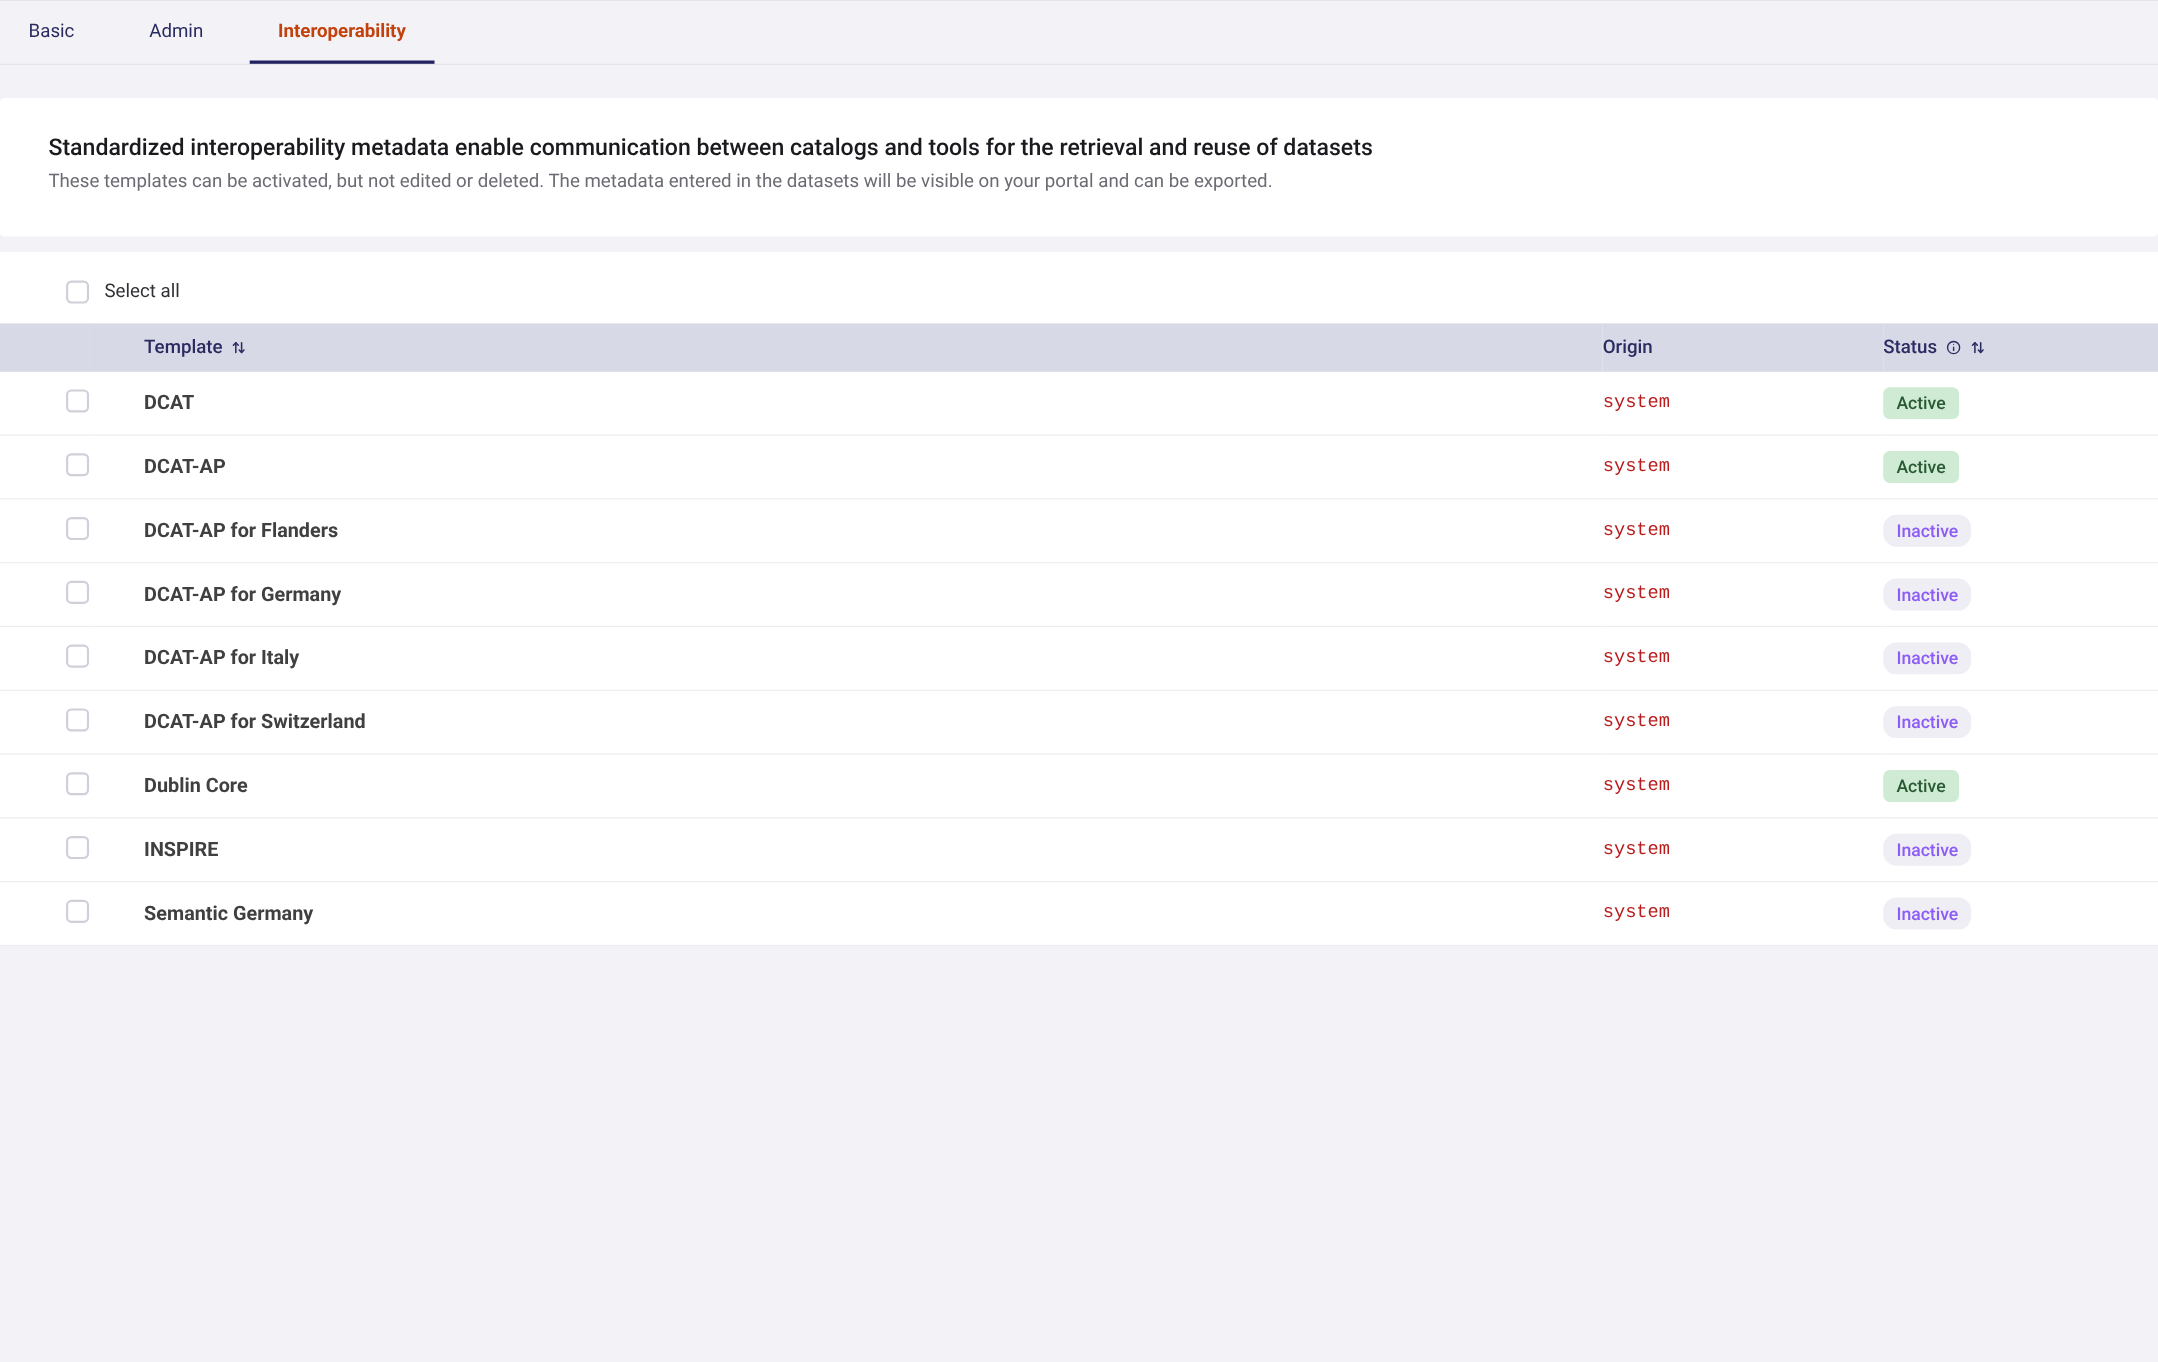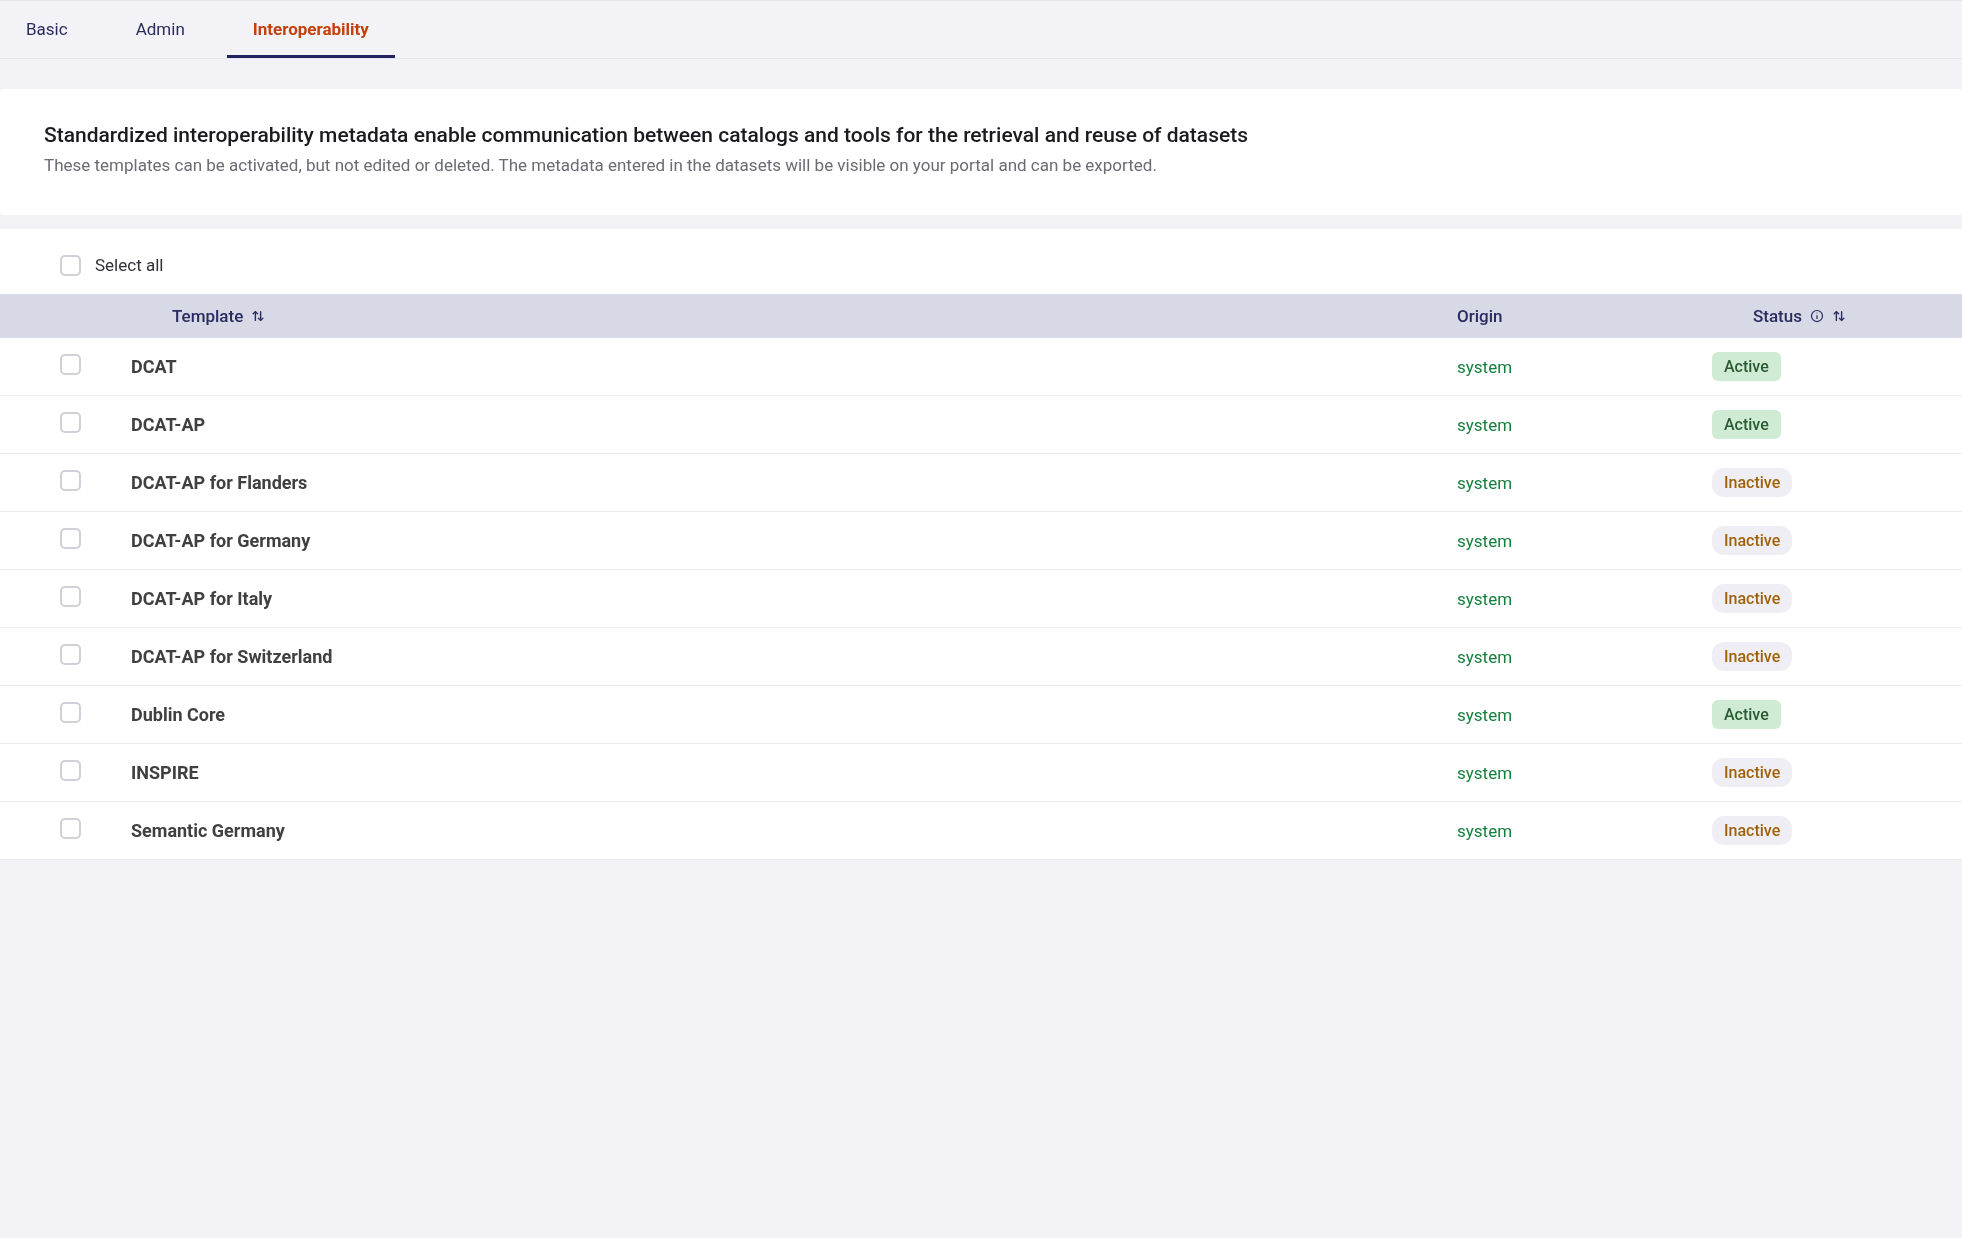--- a/index.html
+++ b/index.html
@@ -92,44 +92,43 @@
   }
   table.data th.col-check { width: 60px; }
   table.data th.col-template { padding-left: 50px; }
   table.data th.col-origin { width: 255px; }
   table.data th.col-status { width: 250px; }
 
   .th-inner {
     display: inline-flex;
     align-items: center;
     gap: 8px;
-    margin-left: 41px;
   }
 
   .sort-icon svg, .info-icon svg { display: block; }
   .sort-icon, .info-icon { color: #2a2b60; }
 
   table.data tbody td {
     padding: 14px 0;
     border-bottom: 1px solid #ececf1;
     font-size: 17px;
     vertical-align: middle;
   }
   table.data tbody td.col-check { width: 60px; padding-left: 60px; padding-right: 0; }
   table.data tbody td.col-template { padding-left: 50px; font-weight: 700; color: #404040; font-size: 18px; }
-  table.data tbody td.col-origin { color: #15803d; }
+  table.data tbody td.col-origin { color: #b91c1c; font-family: Liberation Mono, monospace; }
   .badge {
     display: inline-block;
     padding: 5px 12px;
     border-radius: 6px;
     font-size: 16px;
     font-weight: 500;
   }
   .badge.Active  { background: #cfebd4; color: #2a5a33; }
-  .badge.Inactive{ background: #eeeef4; color: #a16207; border-radius: 12px; }
+  .badge.Inactive{ background: #eeeef4; color: #8b5cf6; border-radius: 12px; }
 
   
 </style>
 </head>
 <body>
 
 <div class="tabs">
   <div class="tabs-inner">
     <div class="tab">Basic</div>
     <div class="tab">Admin</div>

